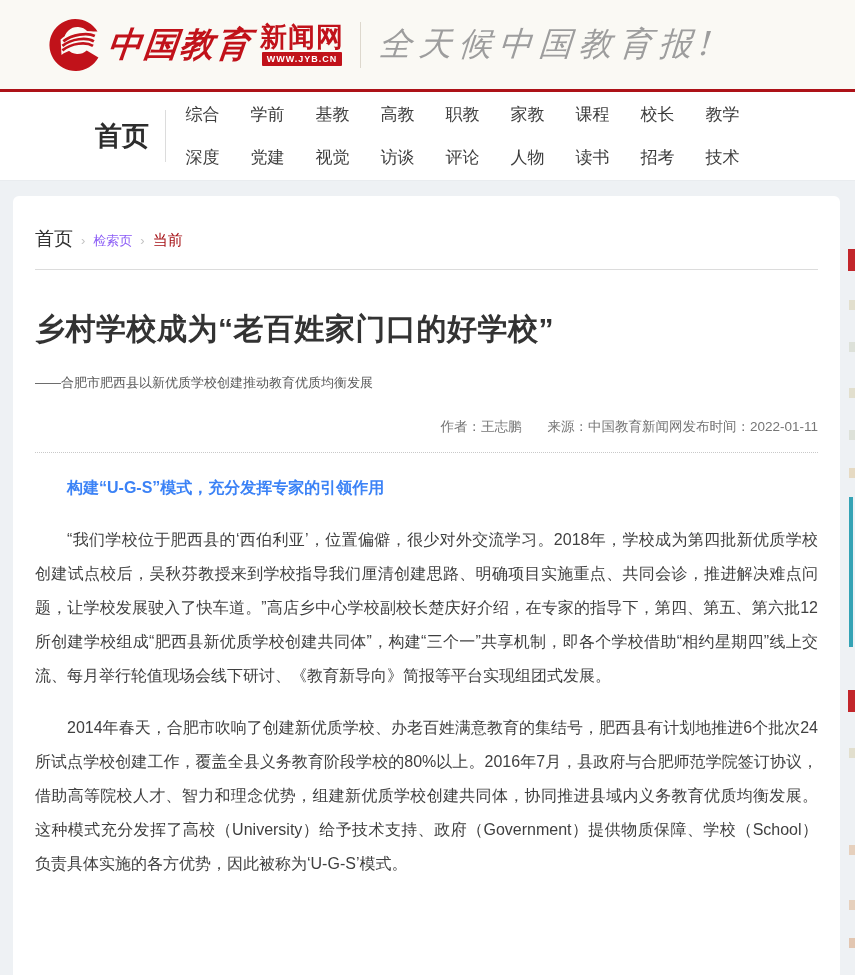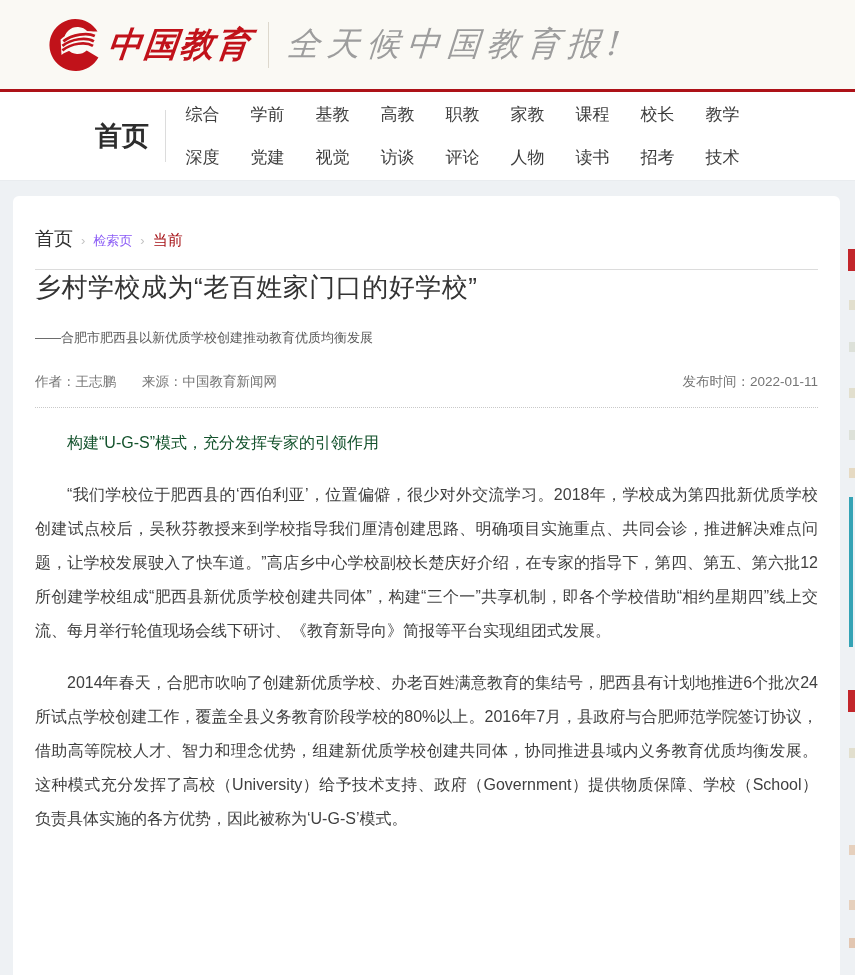--- a/index.html
+++ b/index.html
@@ -53,32 +53,32 @@
   .card {
     position:absolute; top:15px; left:13px; width:827px; height:779px;
     background:#ffffff; border-radius:6px 6px 0 0; padding:22px 22px 0 22px;
   }
   .breadcrumb { display:flex; align-items:baseline; gap:8px; margin-top:8px; }
   .bc-home { font-size:19px; color:#333; text-decoration:none; }
   .bc-sep { font-size:13px; color:#c3c3c3; }
   .bc-link { font-size:13px; color:#8b5cf6; text-decoration:none; }
   .bc-current { font-size:15px; color:#a50f14; }
   .bc-rule { height:1px; background:#dcdcdc; margin-top:17px; }
-  .art-title { font-size:26px; font-weight:normal; color:#333; letter-spacing:0.5px; }
+  .art-title { font-size:30px; font-weight:bold; color:#333; margin-top:39px; letter-spacing:0.5px; }
   .art-subtitle { font-size:13px; color:#595959; margin-top:24px; }
-  .meta-row { display:flex; justify-content:space-between; align-items:baseline; margin-top:26px; }
+  .meta-row { display:flex; justify-content:flex-end; align-items:baseline; margin-top:26px; }
   .meta-left { display:flex; gap:26px; }
   .meta-item { font-size:13.5px; color:#757575; }
   .dot-rule { border-top:1px dotted #c9c9c9; margin-top:16px; }
   .article-body { margin-top:7px; }
   .para {
     font-size:16px; color:#3f3f3f; line-height:34px;
     text-indent:2em; margin-top:18px; text-align:justify;
   }
-  .para-heading { font-weight:normal; color:#14532d; }
+  .para-heading { font-weight:bold; color:#3b82f6; }
   
   .edge-panel { position:absolute; top:0; right:0; width:8px; height:975px; pointer-events:none; }
   .edge-red { position:absolute; right:0; width:7px; height:22px; background:#c2262b; }
   .edge-red.r1 { top:249px; }
   .edge-red.r2 { top:690px; }
   .edge-teal { position:absolute; right:2px; top:497px; width:4px; height:150px; background:#35a3b5; }
   .edge-frag { position:absolute; right:0; width:6px; height:10px; opacity:0.55; }
   .f1 { top:300px; background:#d8cfae; }
   .f2 { top:342px; background:#cfd3c2; }
   .f3 { top:388px; background:#d8cfae; }
@@ -95,20 +95,24 @@
 <div class="banner">
   <div class="logo">
     <span class="logo-icon">
       <svg width="54" height="54" viewBox="0 0 60 60">
         <path d="M30 1 A29 29 0 1 0 56 44 L43 36 A15 15 0 1 1 44 15 L55 15 A29 29 0 0 0 30 1 Z" fill="#c1121a"></path>
         <path d="M14 24 C24 14 44 12 54 17 L51 38 C40 32 24 34 15 41 Z" fill="#faf9f4"></path>
         <path d="M17 26 C27 18 44 16 52 20 M16 31 C26 23 43 21 51 26 M16 36 C26 28 42 26 50 31" stroke="#c1121a" stroke-width="3" fill="none"></path>
       </svg>
     </span>
     <span class="logo-cn">中国教育</span>
+    <span class="logo-right">
+      <span class="logo-net">新闻网</span>
+      <span class="logo-url">WWW.JYB.CN</span>
+    </span>
   </div>
   <div class="banner-divider"></div>
   <div class="tagline">全天候中国教育报!</div>
 </div>
 
 <div class="red-rule"></div>
 
 <div class="nav">
   <a href="#" class="nav-home">首页</a>
   <div class="nav-divider"></div>

